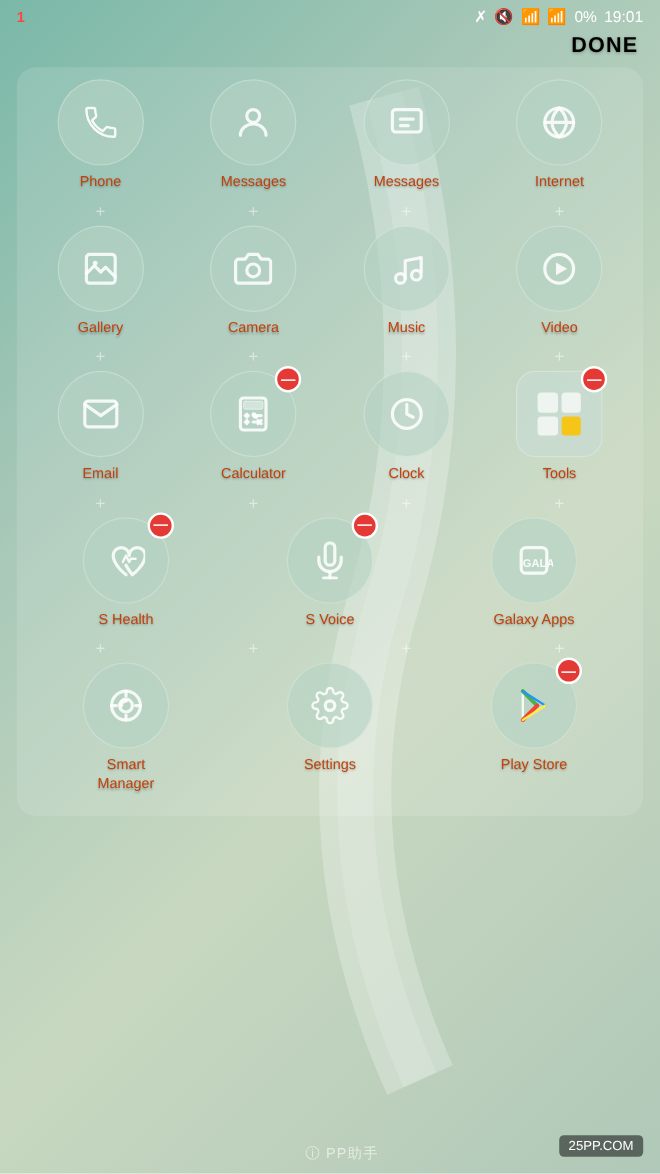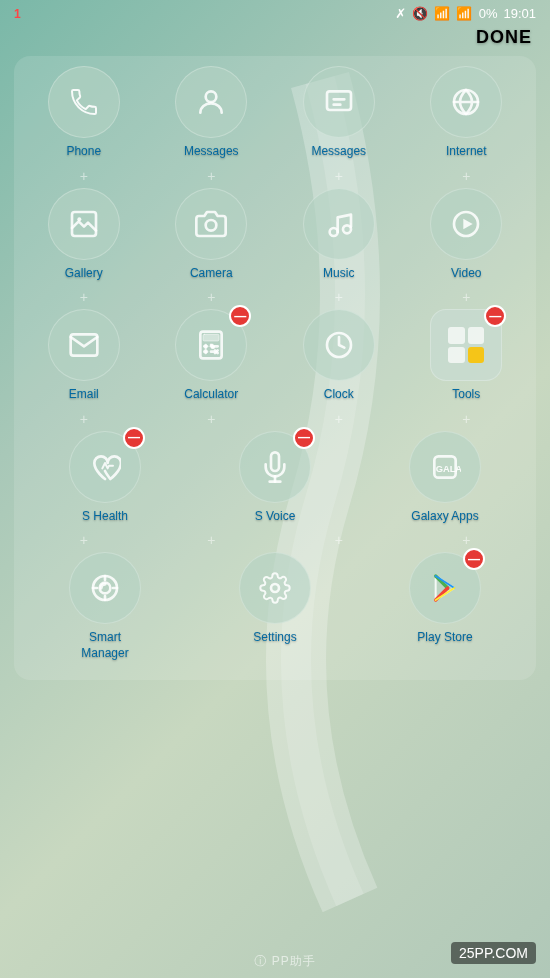--- a/index.html
+++ b/index.html
@@ -113,21 +113,21 @@
       width: 32px;
       height: 32px;
       fill: none;
       stroke: rgba(255,255,255,0.85);
       stroke-width: 2;
       stroke-linecap: round;
       stroke-linejoin: round;
     }
 
     .app-label {
-      color: #0369a1;
+      color: #c2410c;
       font-size: 12px;
       text-align: center;
       text-shadow: 0 1px 2px rgba(0,0,0,0.3);
       line-height: 1.3;
     }
 
     
     .remove-badge {
       position: absolute;
       top: -4px;
@@ -191,21 +191,21 @@
     }
 
     
     .watermark {
       position: absolute;
       bottom: 14px;
       right: 14px;
       z-index: 10;
       background: rgba(0,0,0,0.5);
       color: white;
-      font-size: 14px;
+      font-size: 11px;
       padding: 3px 8px;
       border-radius: 4px;
     }
   </style>
 </head>
 <body>
 
 <svg class="bg-curve" viewBox="0 0 550 978" xmlns="http://www.w3.org/2000/svg">
   <path d="M 320 80 Q 380 300 320 500 Q 260 700 350 900" stroke="rgba(255,255,255,0.25)" stroke-width="60" fill="none"></path>
   <path d="M 320 80 Q 380 300 320 500 Q 260 700 350 900" stroke="rgba(255,255,255,0.15)" stroke-width="30" fill="none"></path>

